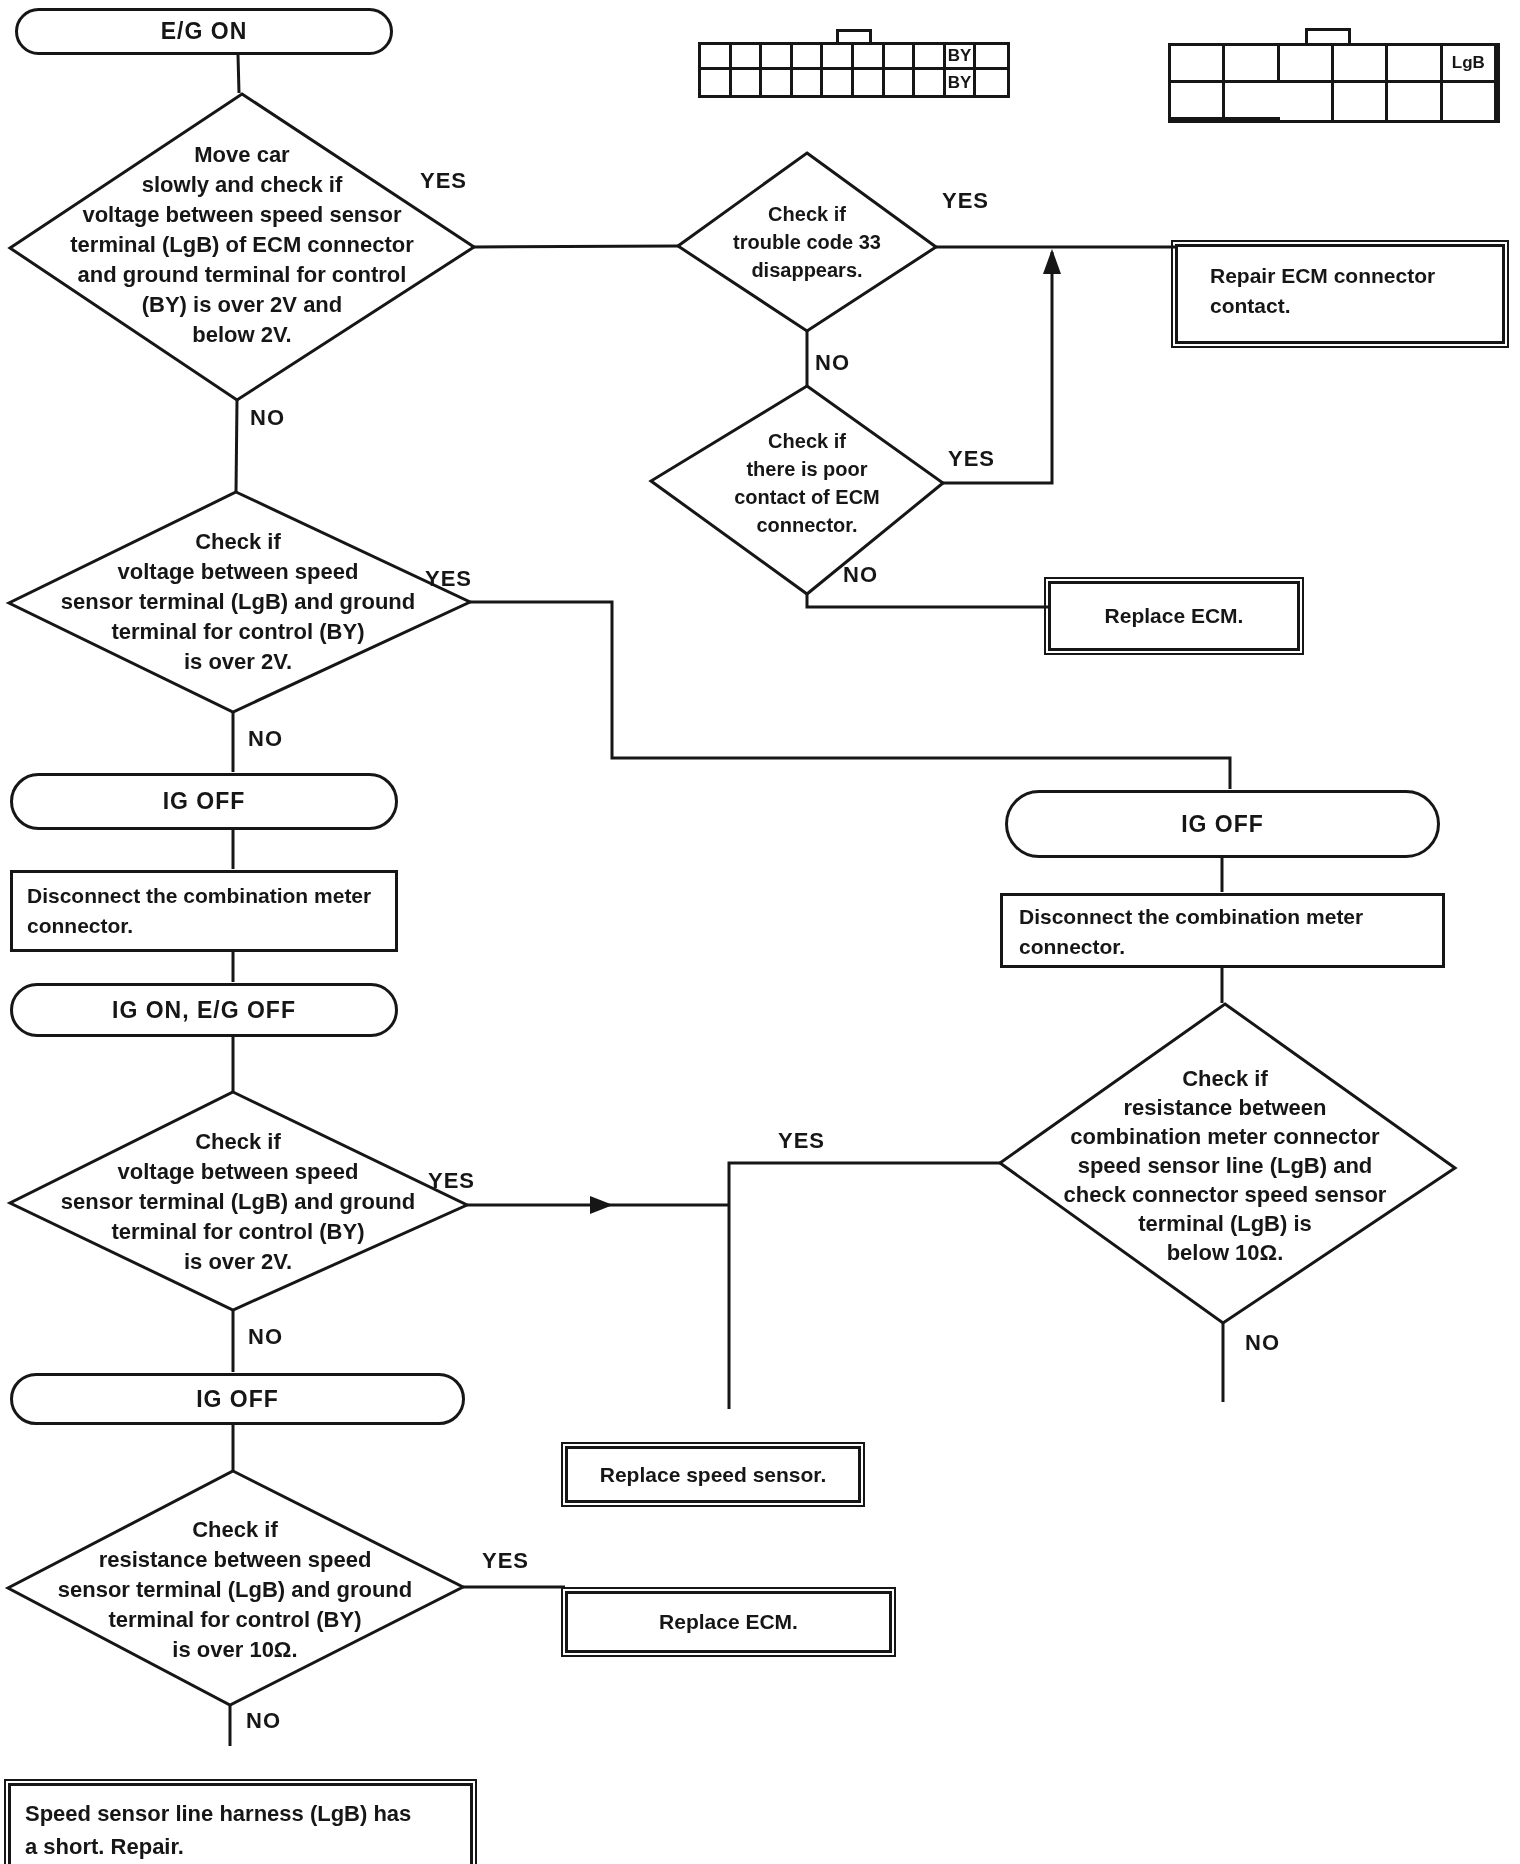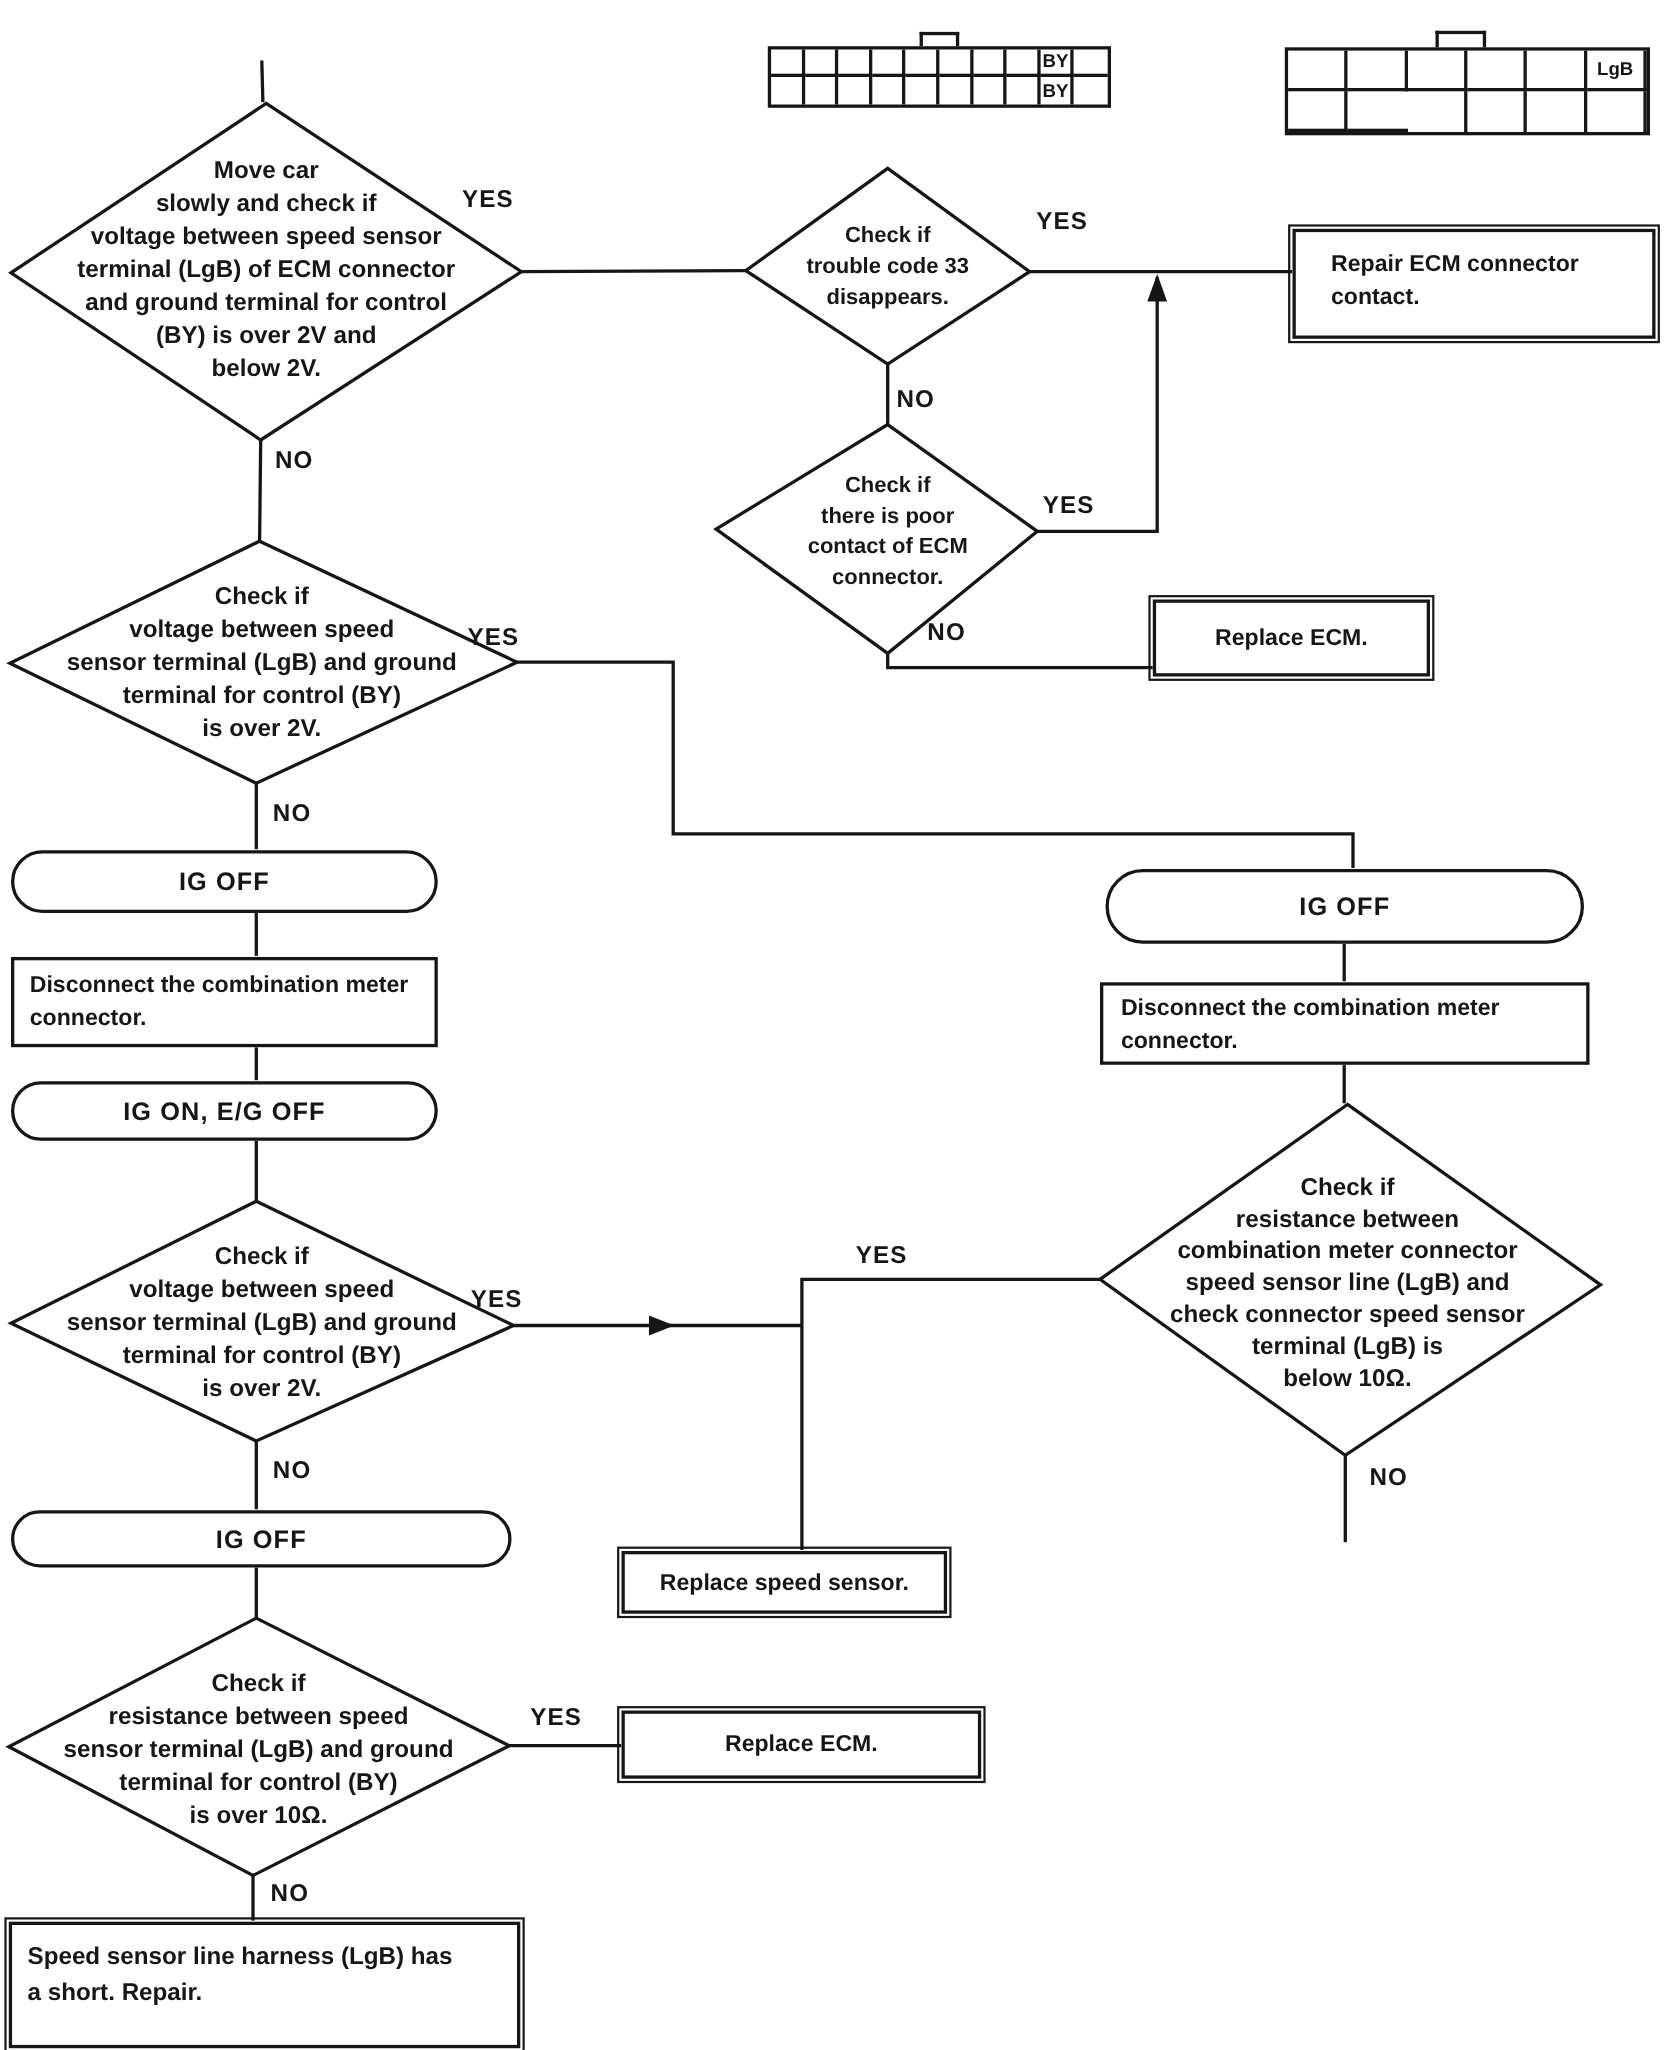--- a/index.html
+++ b/index.html
@@ -17,21 +17,21 @@
     position:absolute; box-sizing:border-box;
     border:3px solid var(--ink); border-radius:999px; background:var(--paper);
     display:flex; align-items:center; justify-content:center;
     font-weight:bold; font-size:23px; letter-spacing:1px;
   }
   .box{
     position:absolute; box-sizing:border-box;
     border:3px solid var(--ink); background:var(--paper);
     font-weight:bold; font-size:21px; line-height:30px; white-space:pre-line;
   }
-  .dbl{ outline:2px solid var(--ink); outline-offset:2px; }
+  .dbl{ outline:2px solid var(--ink); outline-offset:2px;margin-top:36px; }
   .ctr{ display:flex; align-items:center; justify-content:center; white-space:normal; }
   .dtext{
     position:absolute; text-align:center; font-weight:bold;
     font-size:22px; line-height:30px; white-space:pre-line;
   }
   .lbl{ position:absolute; font-weight:bold; font-size:22px; letter-spacing:1px; }
 
   .ctab{ position:absolute; box-sizing:border-box; border:3px solid var(--ink); border-bottom:none; background:var(--paper); }
   .cgrid{ position:absolute; box-sizing:border-box; display:grid; border:3px solid var(--ink); background:var(--paper); }
   .cgrid > div{
@@ -119,20 +119,23 @@
     <div></div>
       <div></div>
       <div></div>
     <div></div>
       <div></div>
       <div></div>
     <div></div>
       <div></div>
   </div>
 
+  <div class="oval" style="left:15px; top:8px; width:378px; height:47px;">
+      <span>E/G ON</span>
+    </div>
   <div class="oval" style="left:10px; top:773px; width:388px; height:57px;">
       <span>IG OFF</span>
     </div>
   <div class="oval" style="left:10px; top:983px; width:388px; height:54px;">
       <span>IG ON, E/G OFF</span>
     </div>
   <div class="oval" style="left:10px; top:1373px; width:455px; height:52px;">
       <span>IG OFF</span>
     </div>
   <div class="oval" style="left:1005px; top:790px; width:435px; height:68px;">

